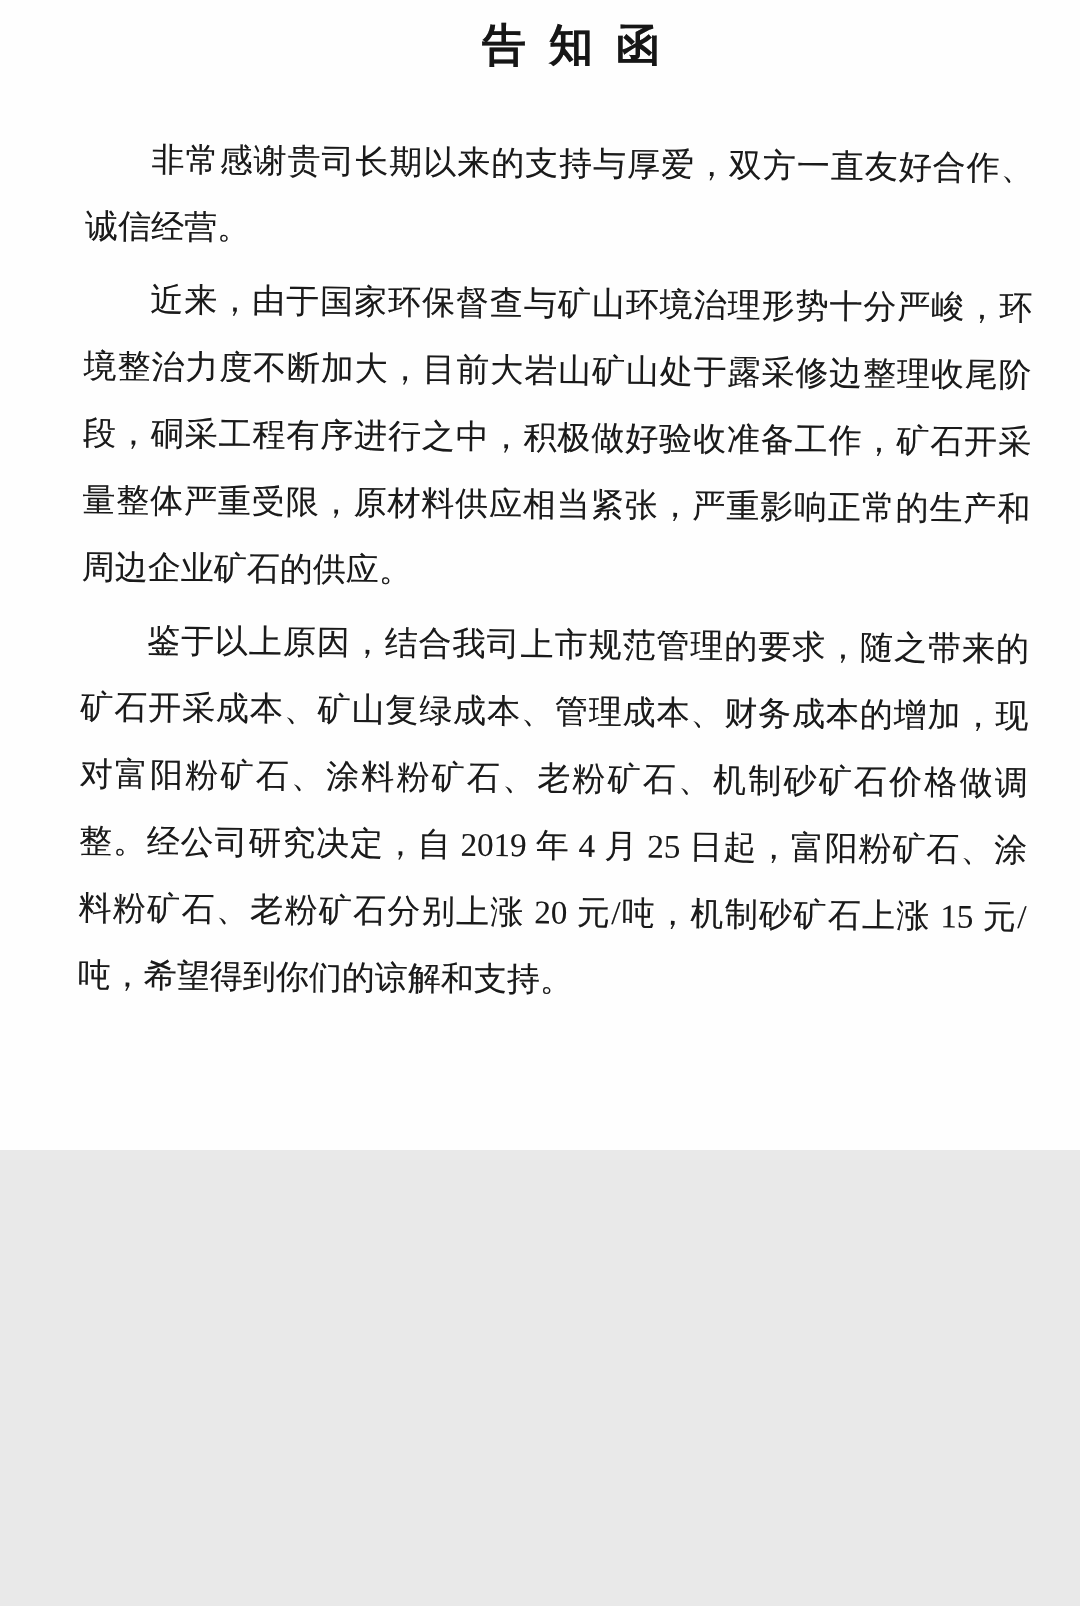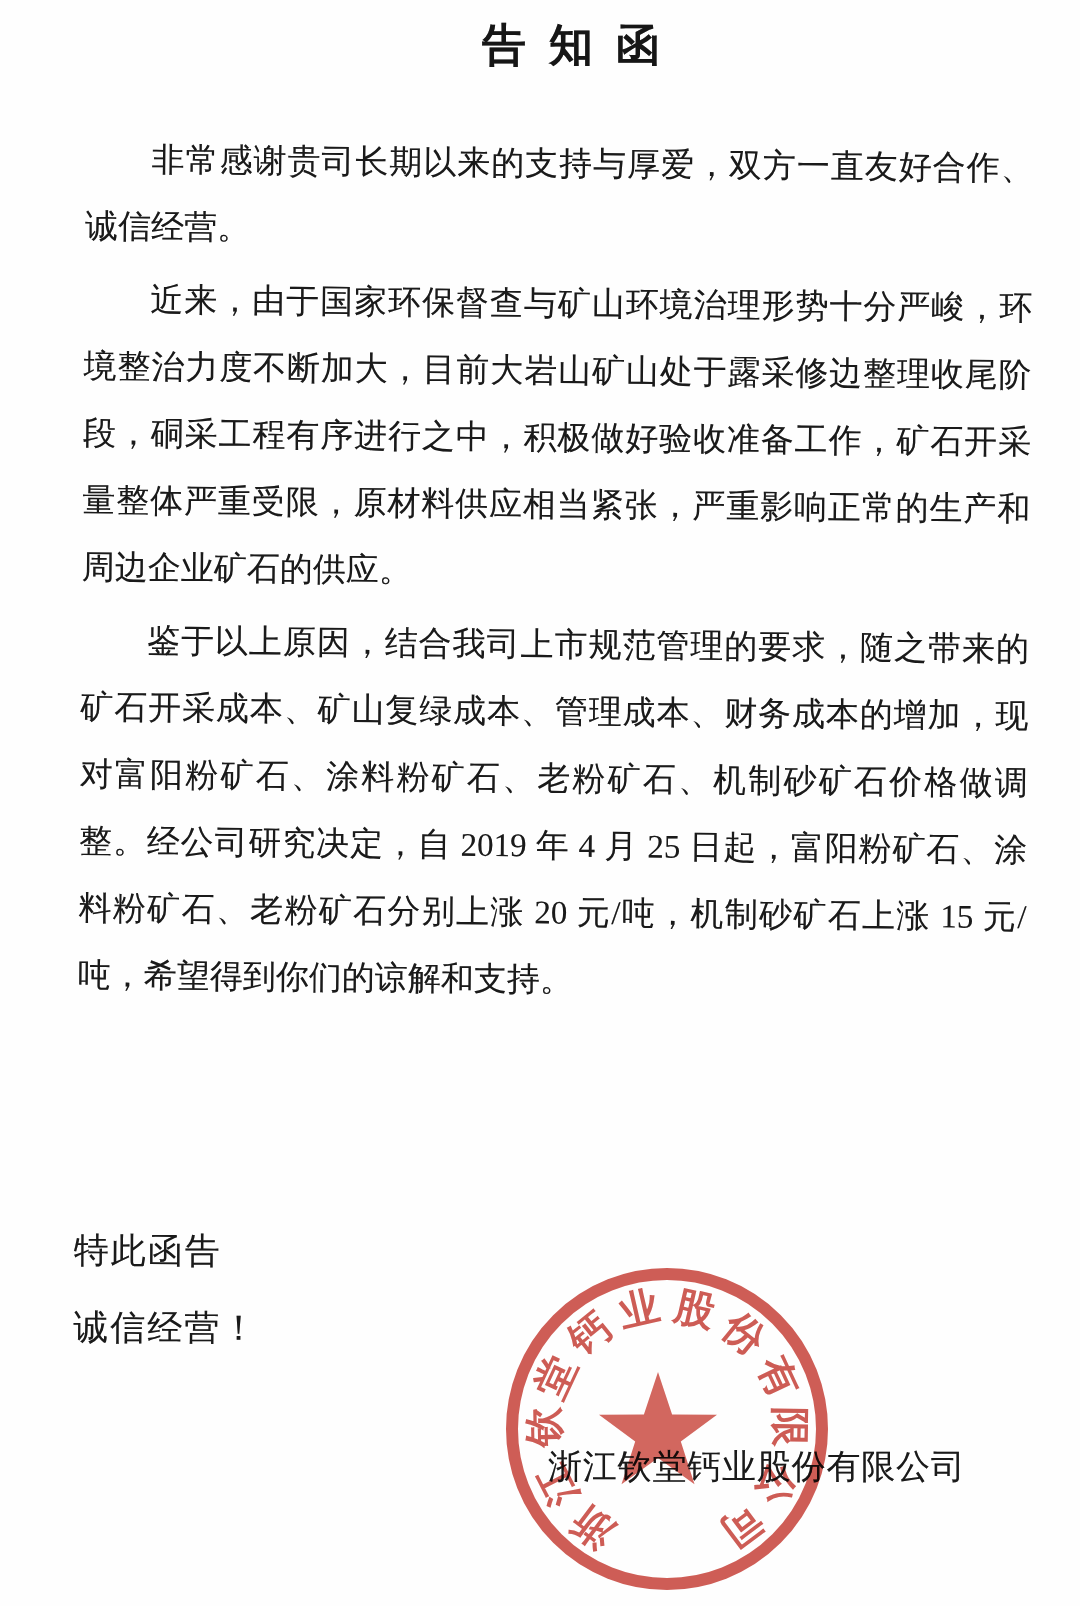--- a/index.html
+++ b/index.html
@@ -1,20 +1,20 @@
 <!DOCTYPE html>
 <html><head>
 <meta charset="utf-8">
 <style>
   * { margin: 0; padding: 0; box-sizing: border-box; }
   html, body { background: #e9e9e9; }
   .page {
     position: relative;
     width: 1080px;
-    height: 1606px;
+    height: 1150px;
     margin: 0 auto;
     background: #fefefe;
     overflow: hidden;
     font-family: "Liberation Serif", "DejaVu Serif", serif;
     color: #1a1a1a;
   }
   .title {
     position: absolute;
     left: 482px;
     top: 16px;

